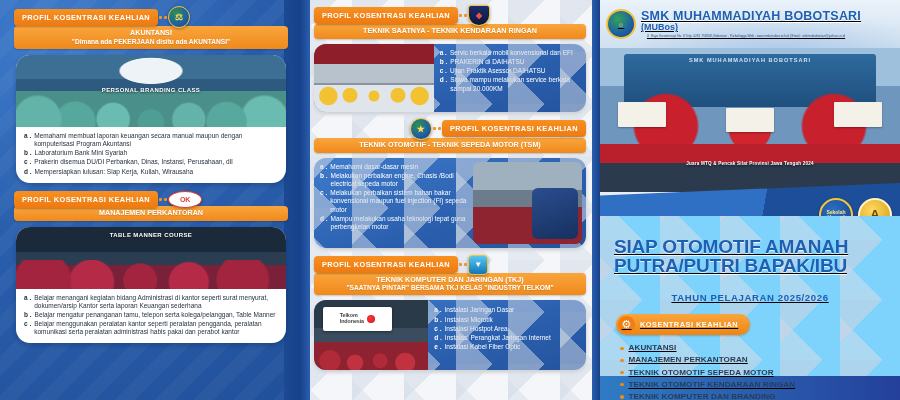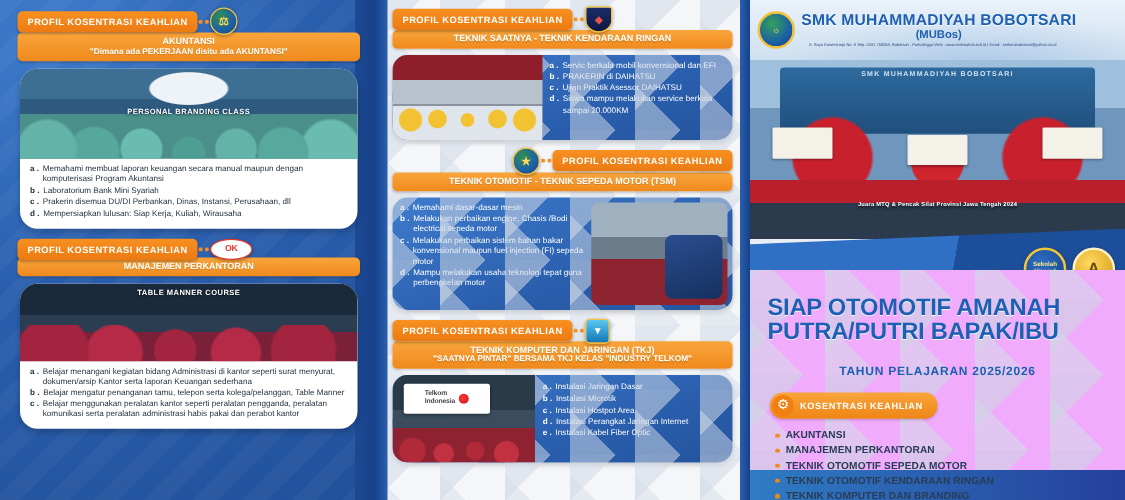--- a/index.html
+++ b/index.html
@@ -40,21 +40,21 @@
       linear-gradient(135deg, rgba(210,218,230,.55) 0 26px, transparent 26px 52px),
       linear-gradient(45deg, rgba(214,222,233,.5) 0 26px, transparent 26px 52px);
     background-size:52px 52px, 52px 52px;
   }
   .col2 .lEdge{position:absolute;left:0;top:0;width:10px;height:100%;background:linear-gradient(90deg,#17418a,#2a5fae);}
   .col2 .rEdge{position:absolute;right:0;top:0;width:8px;height:100%;background:linear-gradient(90deg,#2a5fae,#17418a);}
 
   
   .col3 {
     width:300px; height:400px; position:relative;
-    background:#f0abfc; overflow:hidden;
+    background:#7dd3fc; overflow:hidden;text-decoration:underline;
   }
   .col3:before{
     content:""; position:absolute; inset:0;
     background:
       linear-gradient(135deg, rgba(205,213,226,.6) 0 30px, transparent 30px 60px),
       linear-gradient(45deg, rgba(212,220,232,.55) 0 30px, transparent 30px 60px);
     background-size:60px 60px,60px 60px;
   }
 
   
@@ -239,21 +239,21 @@
   .c3logo{
     width:30px;height:30px;border-radius:50%;flex:none; z-index:2;
     background:radial-gradient(circle at 38% 32%, #34a05a, #1b5ea6 62%, #103f74);
     border:2px solid #f3c13a;
     display:flex;align-items:center;justify-content:center;
     color:#ffe27a;font-size:7px;font-weight:bold;
   }
   .c3titles{ z-index:2; }
   .c3t1{ font-size:12.5px; font-weight:bold; color:#1d5fb0; letter-spacing:.2px;
          text-shadow:0 1px 0 #fff; line-height:1; }
-  .c3t2{ font-size:9px; font-weight:bold; color:#1d5fb0; text-align:center; line-height:1.2;}
+  .c3t2{ font-size:9px; font-weight:bold; color:#1d5fb0; text-align:left; line-height:1.2;}
   .c3addr{ font-size:3.2px; color:#2f4f7a; text-align:center; line-height:1.35; margin-top:1px;
            max-width:210px; }
 
   .c3photo{
     position:relative; height:96px; overflow:hidden;
     background:linear-gradient(180deg,#9fc0dc 0 40%, #6f96bd 40% 100%);
   }
   .c3photo .bldg{
     position:absolute; left:8%; right:8%; top:6%; height:55%;
     background:linear-gradient(180deg,#2e6a9e,#1f4f7d);

